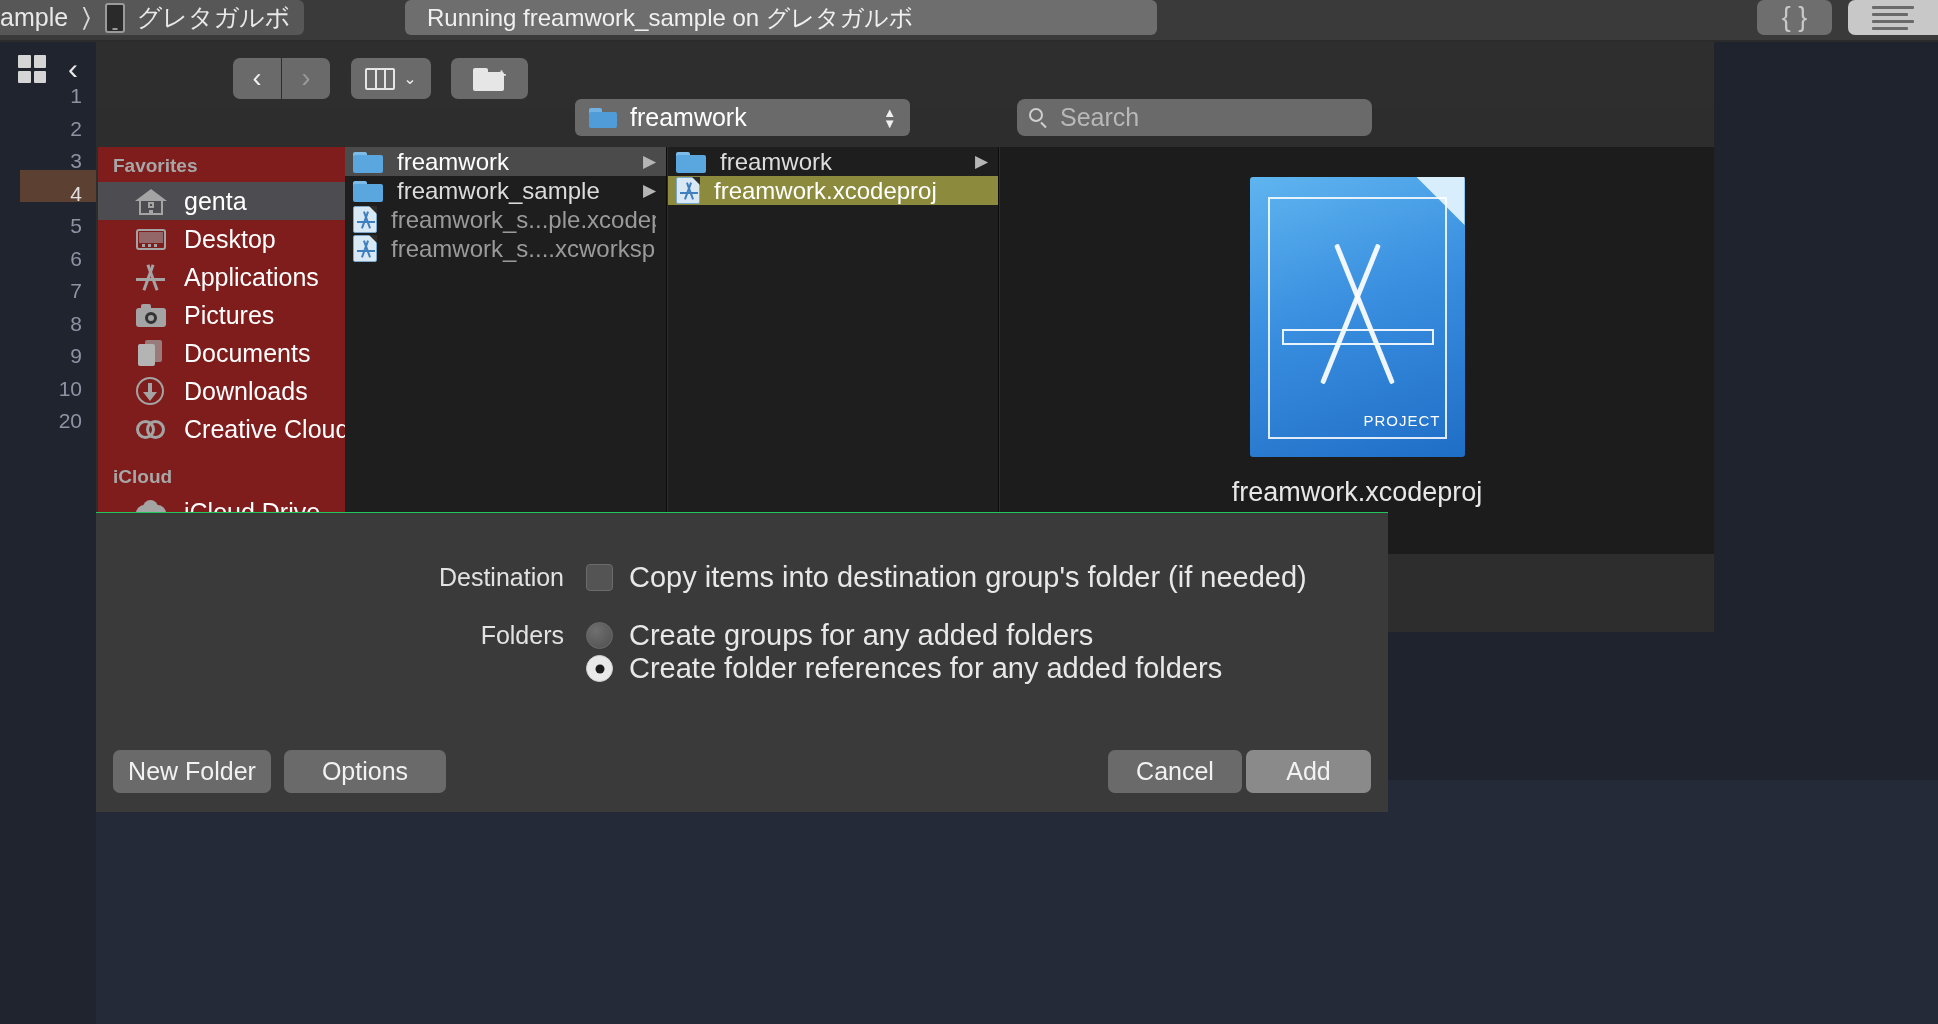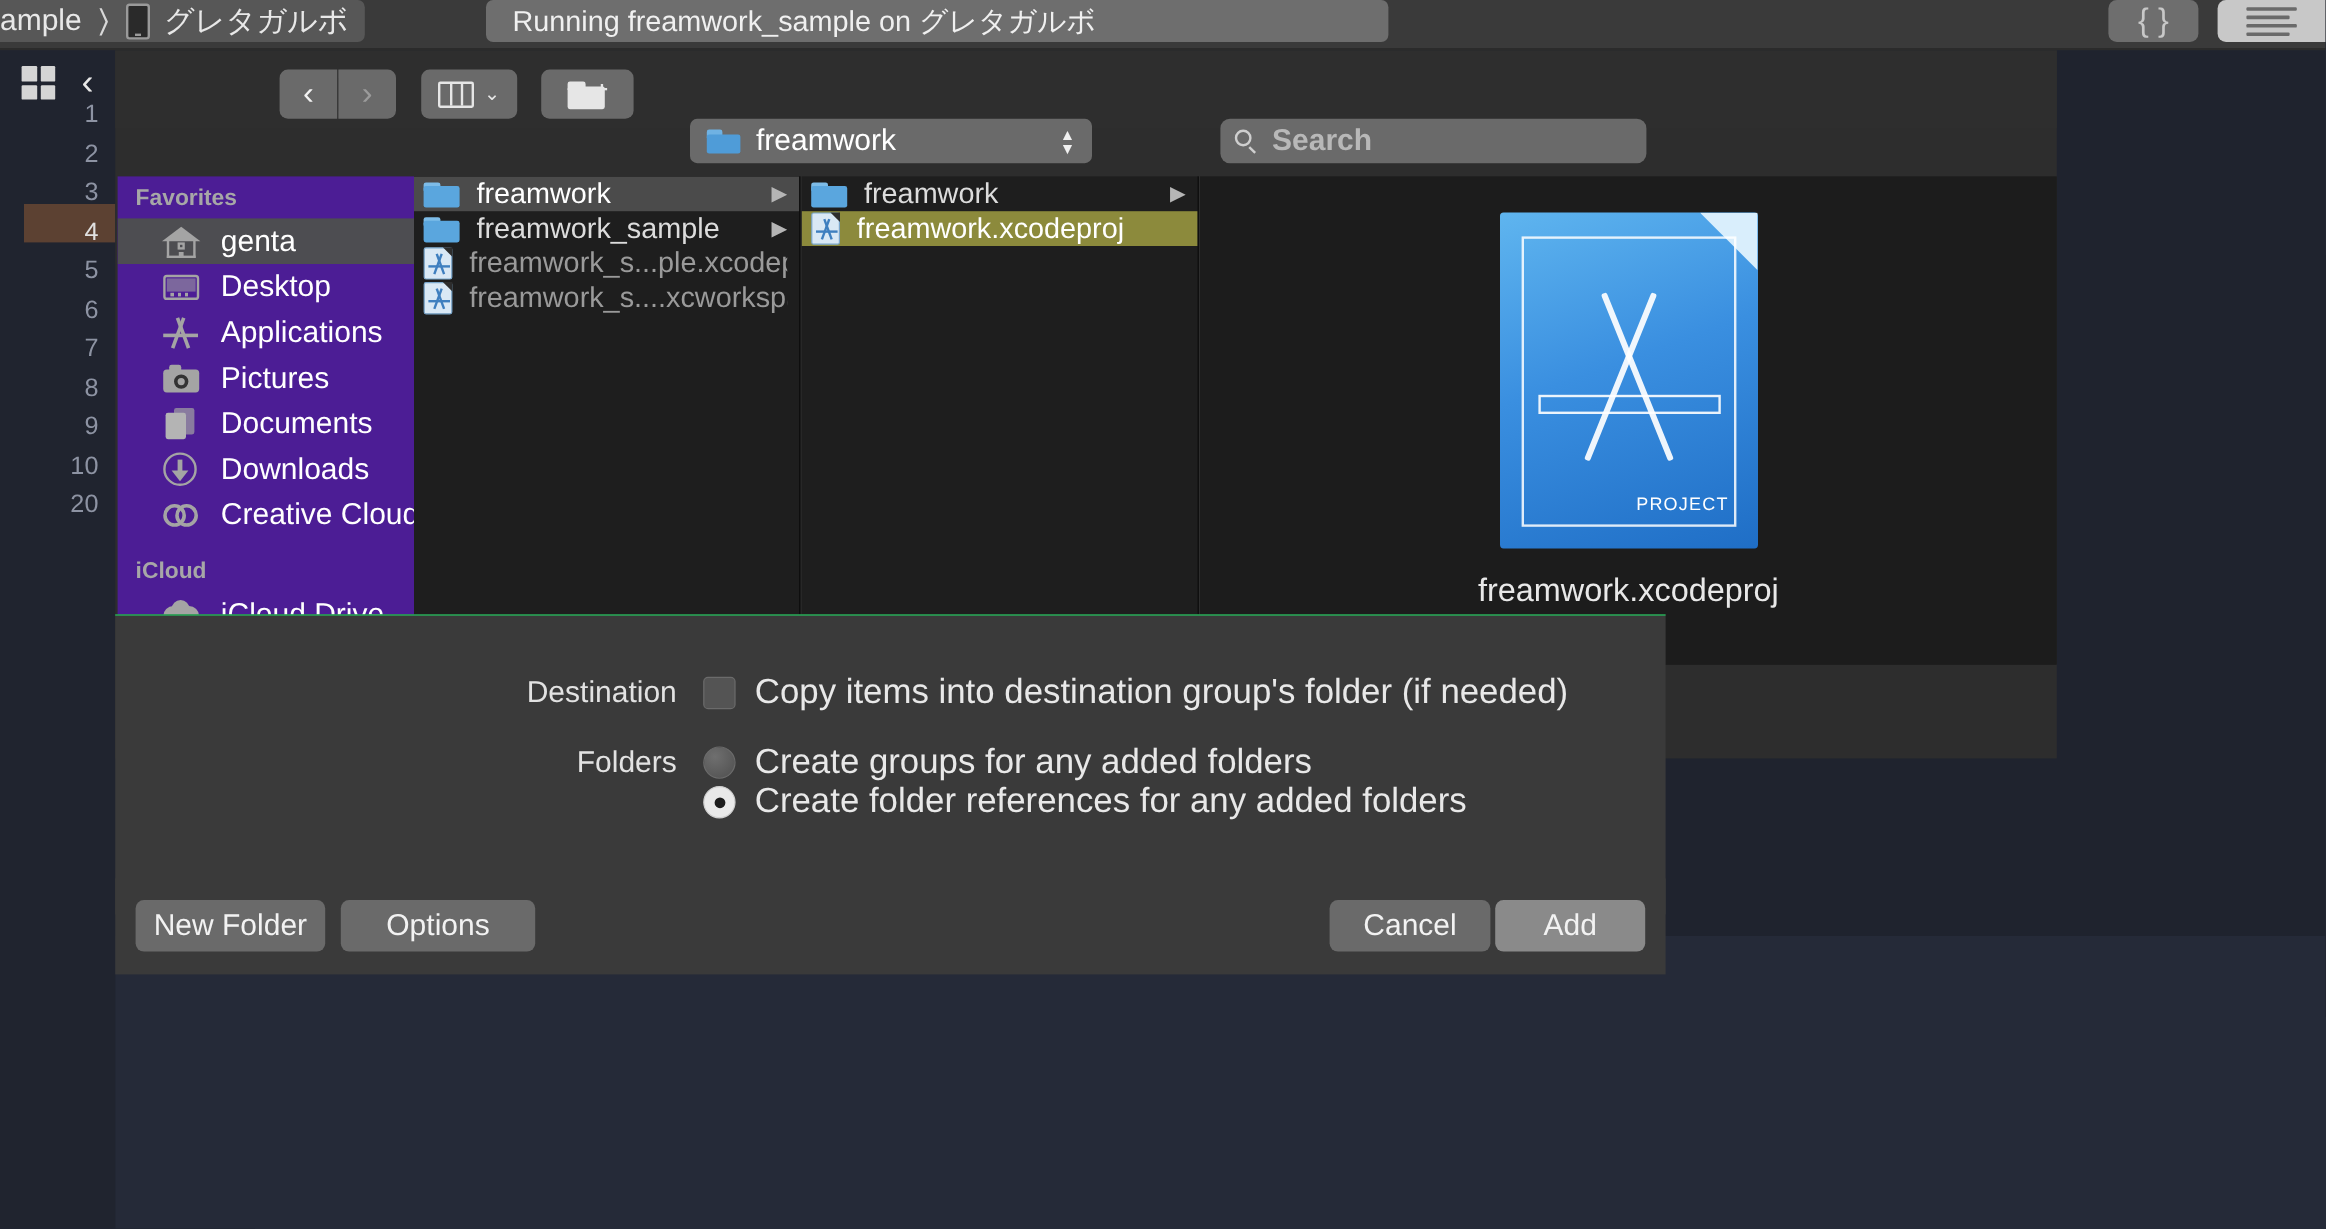--- a/index.html
+++ b/index.html
@@ -143,26 +143,26 @@
   #search-field {
     position: absolute; left: 1017px; top: 57px; width: 355px; height: 37px;
     background: #6a6a6a; border-radius: 8px; display: flex; align-items: center;
     padding: 0 12px;
   }
   .mag-icon {
     position: relative; width: 19px; height: 19px; margin-right: 12px; flex: none;
   }
   .mag-icon .ring { position: absolute; left:0; top:0; width: 14px; height: 14px; border: 2px solid #cfcfcf; border-radius: 50%; }
   .mag-icon .hdl  { position: absolute; right: 1px; bottom: 1px; width: 7px; height: 2px; background: #cfcfcf; transform: rotate(45deg); }
-  #search-field .stext { color: #b8b8b8; font-size: 25px; font-weight: bold; }
+  #search-field .stext { color: #b8b8b8; font-size: 25px; }
 
   
   .dlg-sidebar {
     position: absolute; left: 98px; top: 105px; width: 247px; height: 407px;
-    background: #4c1d95; overflow: hidden;
+    background: #7f1d1d; overflow: hidden;
   }
   .sb-section {
     color: #a7a7a7; font-size: 19px; font-weight: 600;
     padding: 8px 0 5px 15px;
   }
   .sb-item {
     height: 38px; display: flex; align-items: center; padding-left: 36px;
     color: #ffffff; font-size: 25px; white-space: nowrap;
   }
   .sb-item.sel { background: #4d4d51; }

